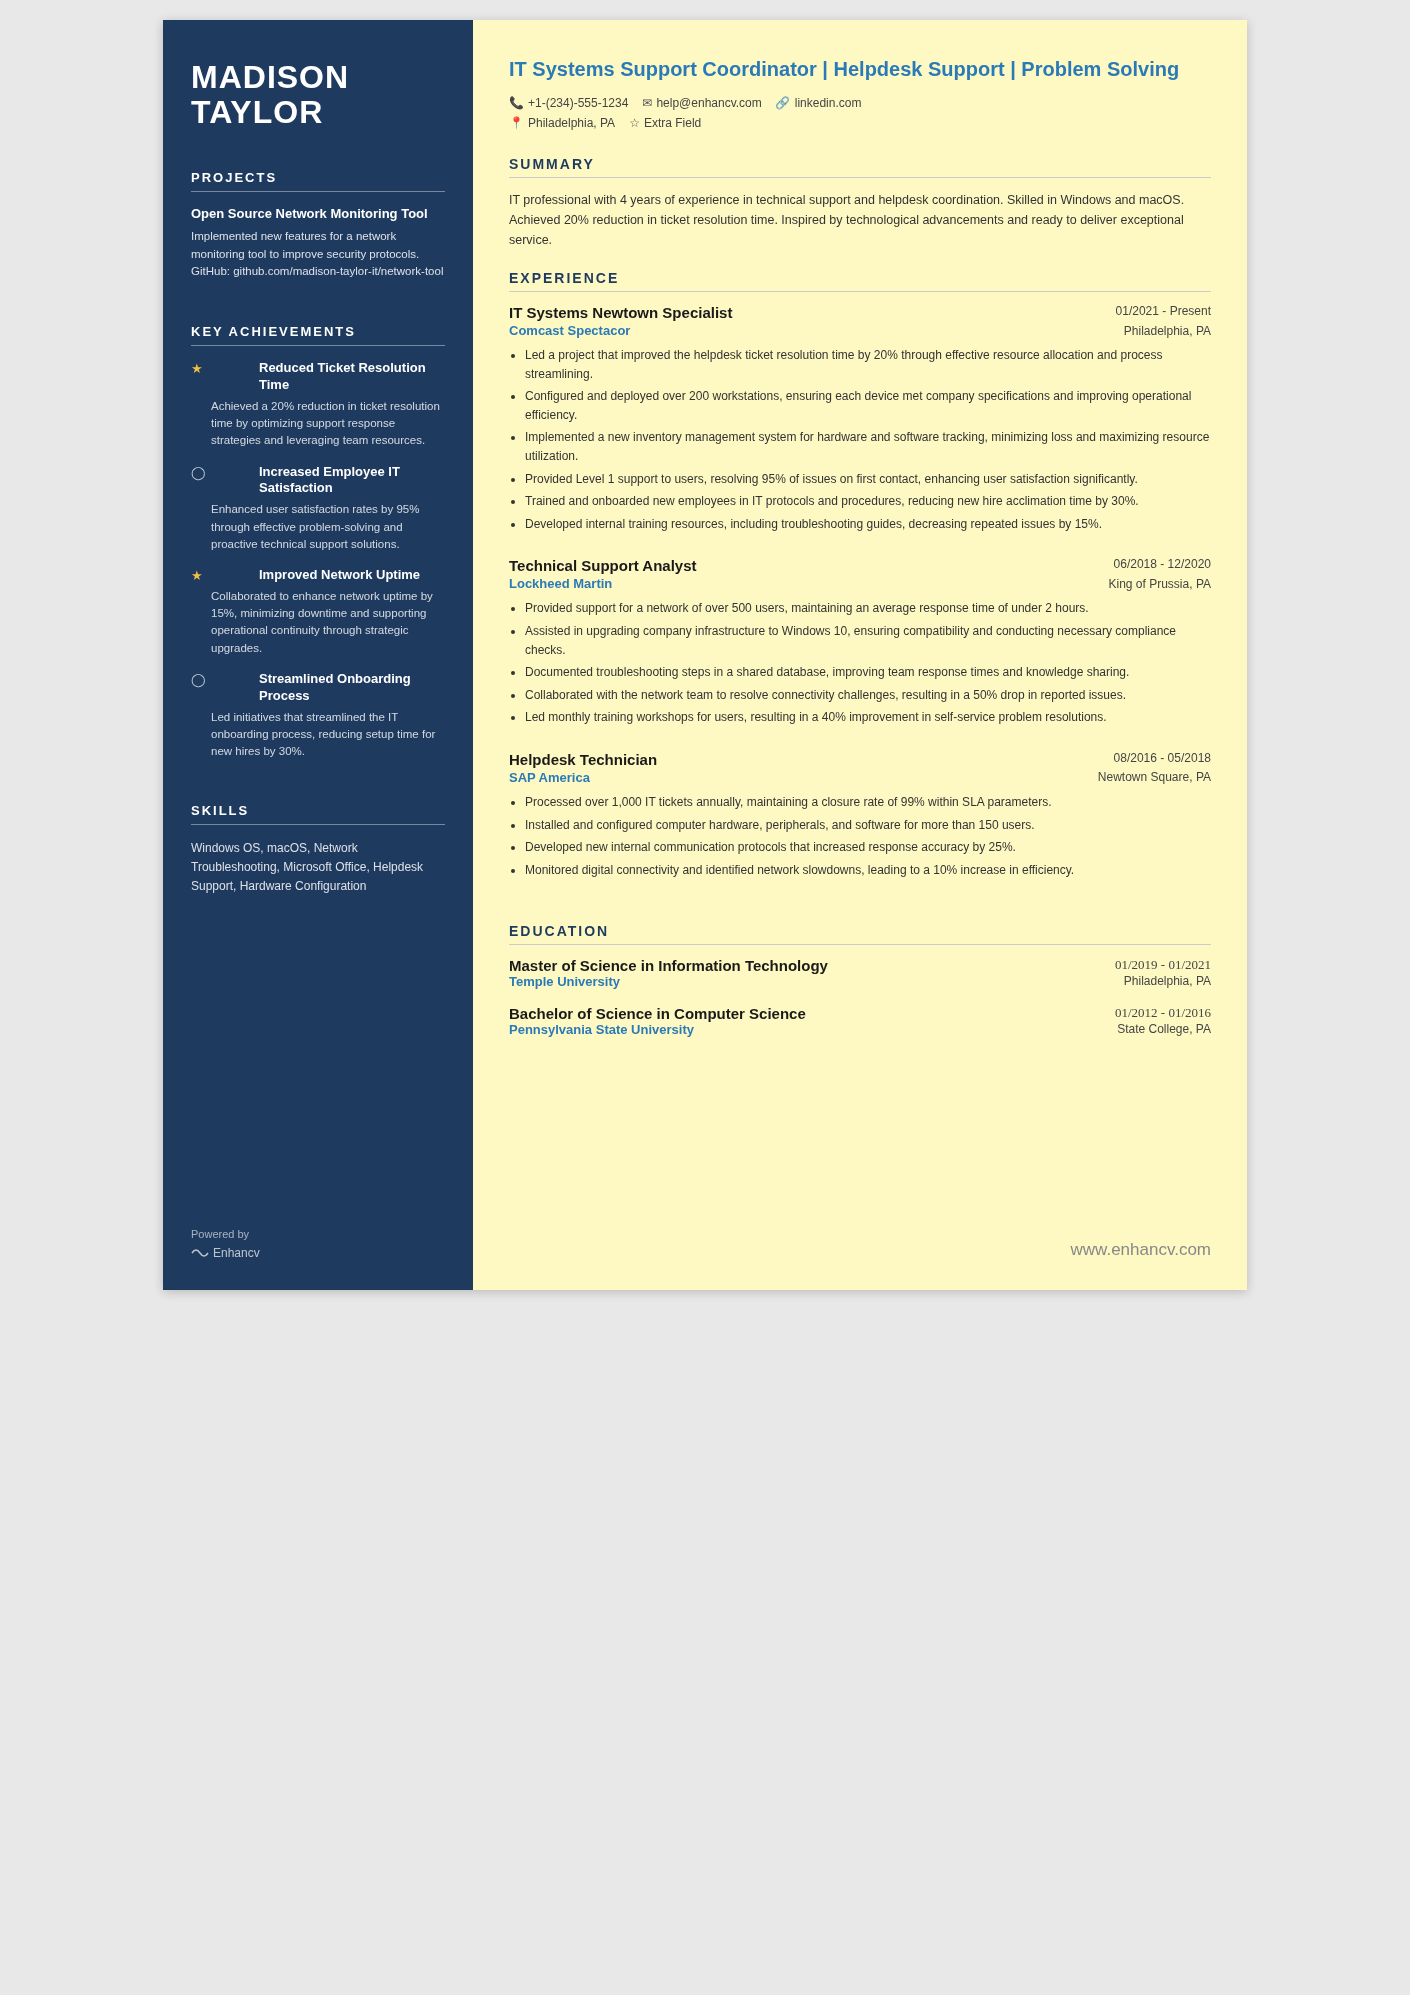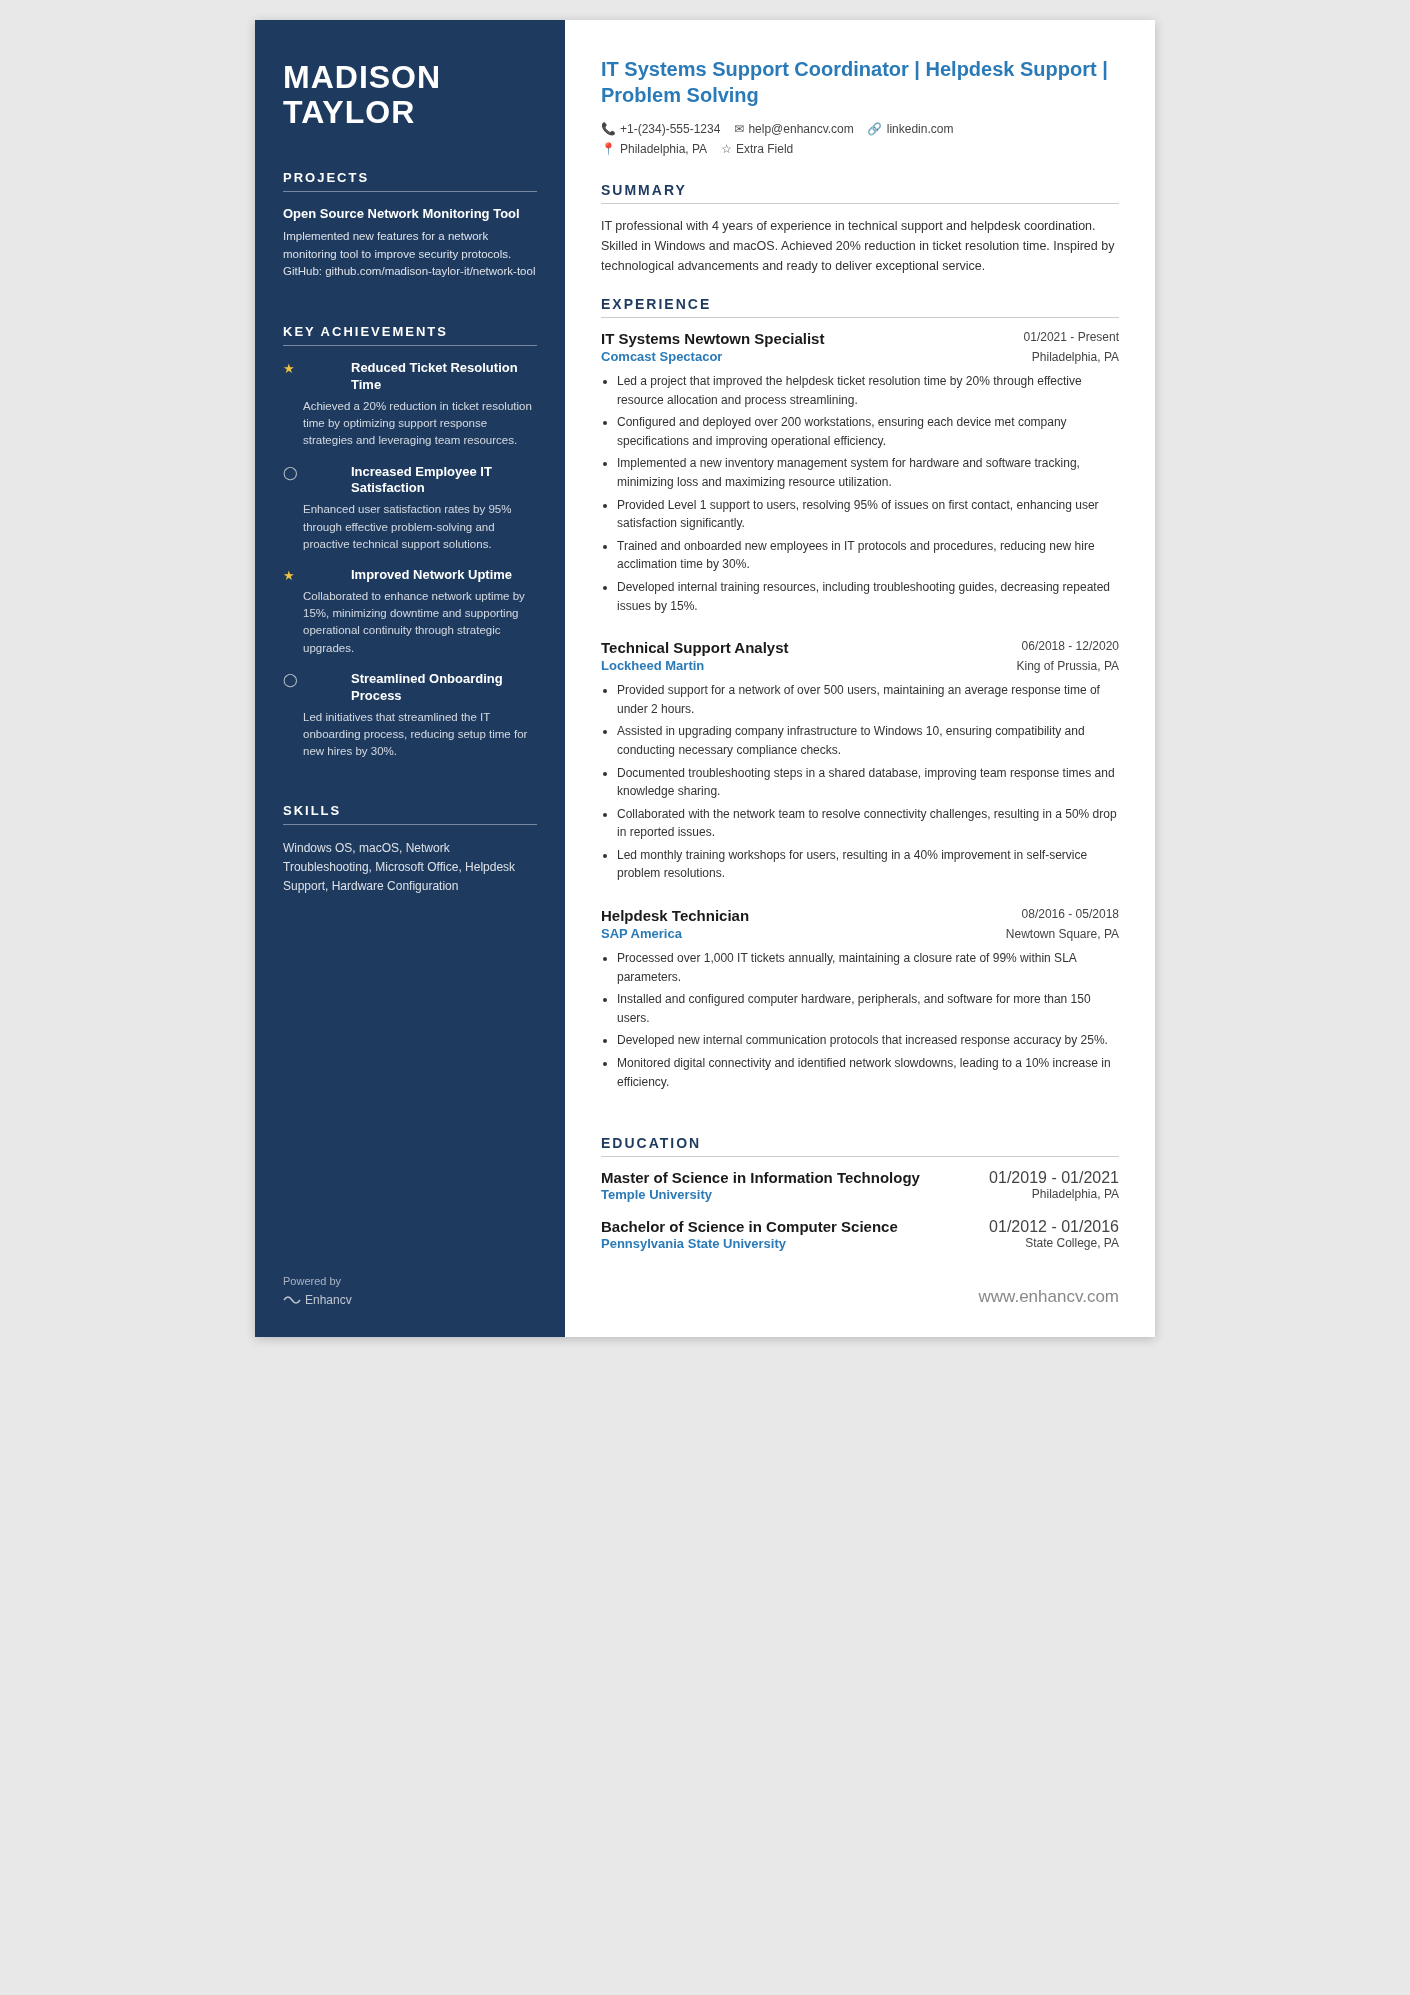--- a/index.html
+++ b/index.html
@@ -6,23 +6,23 @@
     body {
       font-family: 'Arial', sans-serif;
       background: #e8e8e8;
       display: flex;
       justify-content: center;
       align-items: flex-start;
       min-height: 100vh;
       padding: 20px;
     }
     .resume {
-      width: 900px;
+      width: 1084px;
       min-height: 1270px;
-      background: #ffffff;
+      background: #fef9c3;
       display: flex;
       box-shadow: 0 2px 10px rgba(0,0,0,0.2);
     }
     
     .sidebar {
       width: 310px;
       min-width: 310px;
       background: #1e3a5f;
       color: white;
       padding: 40px 28px 30px 28px;
@@ -228,23 +228,24 @@
       display: flex;
       justify-content: space-between;
       align-items: flex-start;
     }
     .edu-degree {
       font-size: 15px;
       font-weight: 600;
       color: #1a1a1a;
     }
     .edu-dates {
-      font-size: 16px;
+      font-size: 13px;
       color: #444;
       white-space: nowrap;
+      font-family: Liberation Serif, serif;
     }
     .edu-school-row {
       display: flex;
       justify-content: space-between;
     }
     .edu-school {
       font-size: 13px;
       font-weight: 600;
       color: #2a7ab8;
     }

